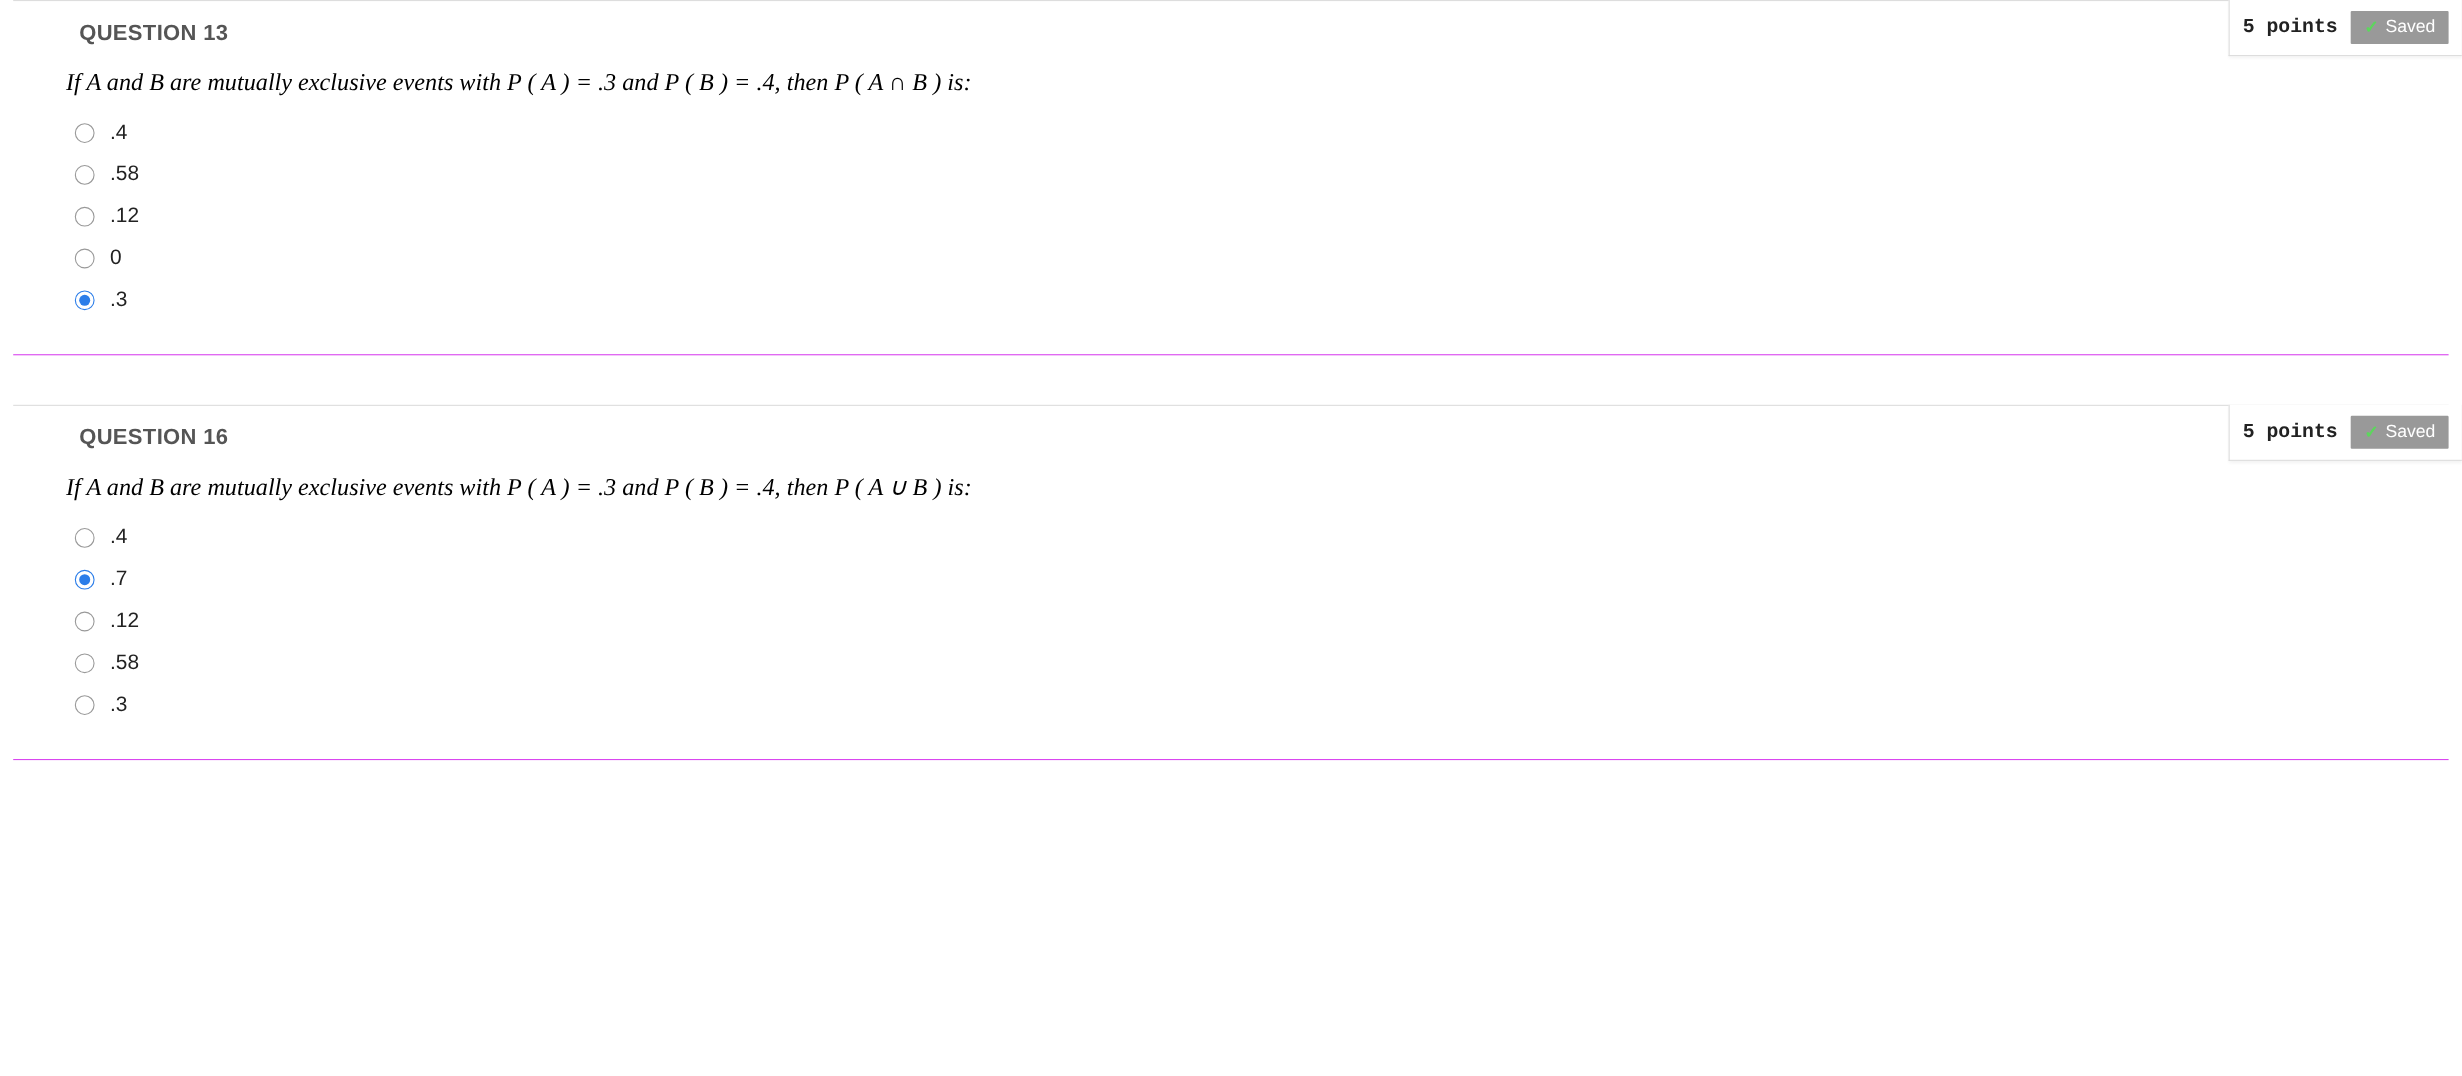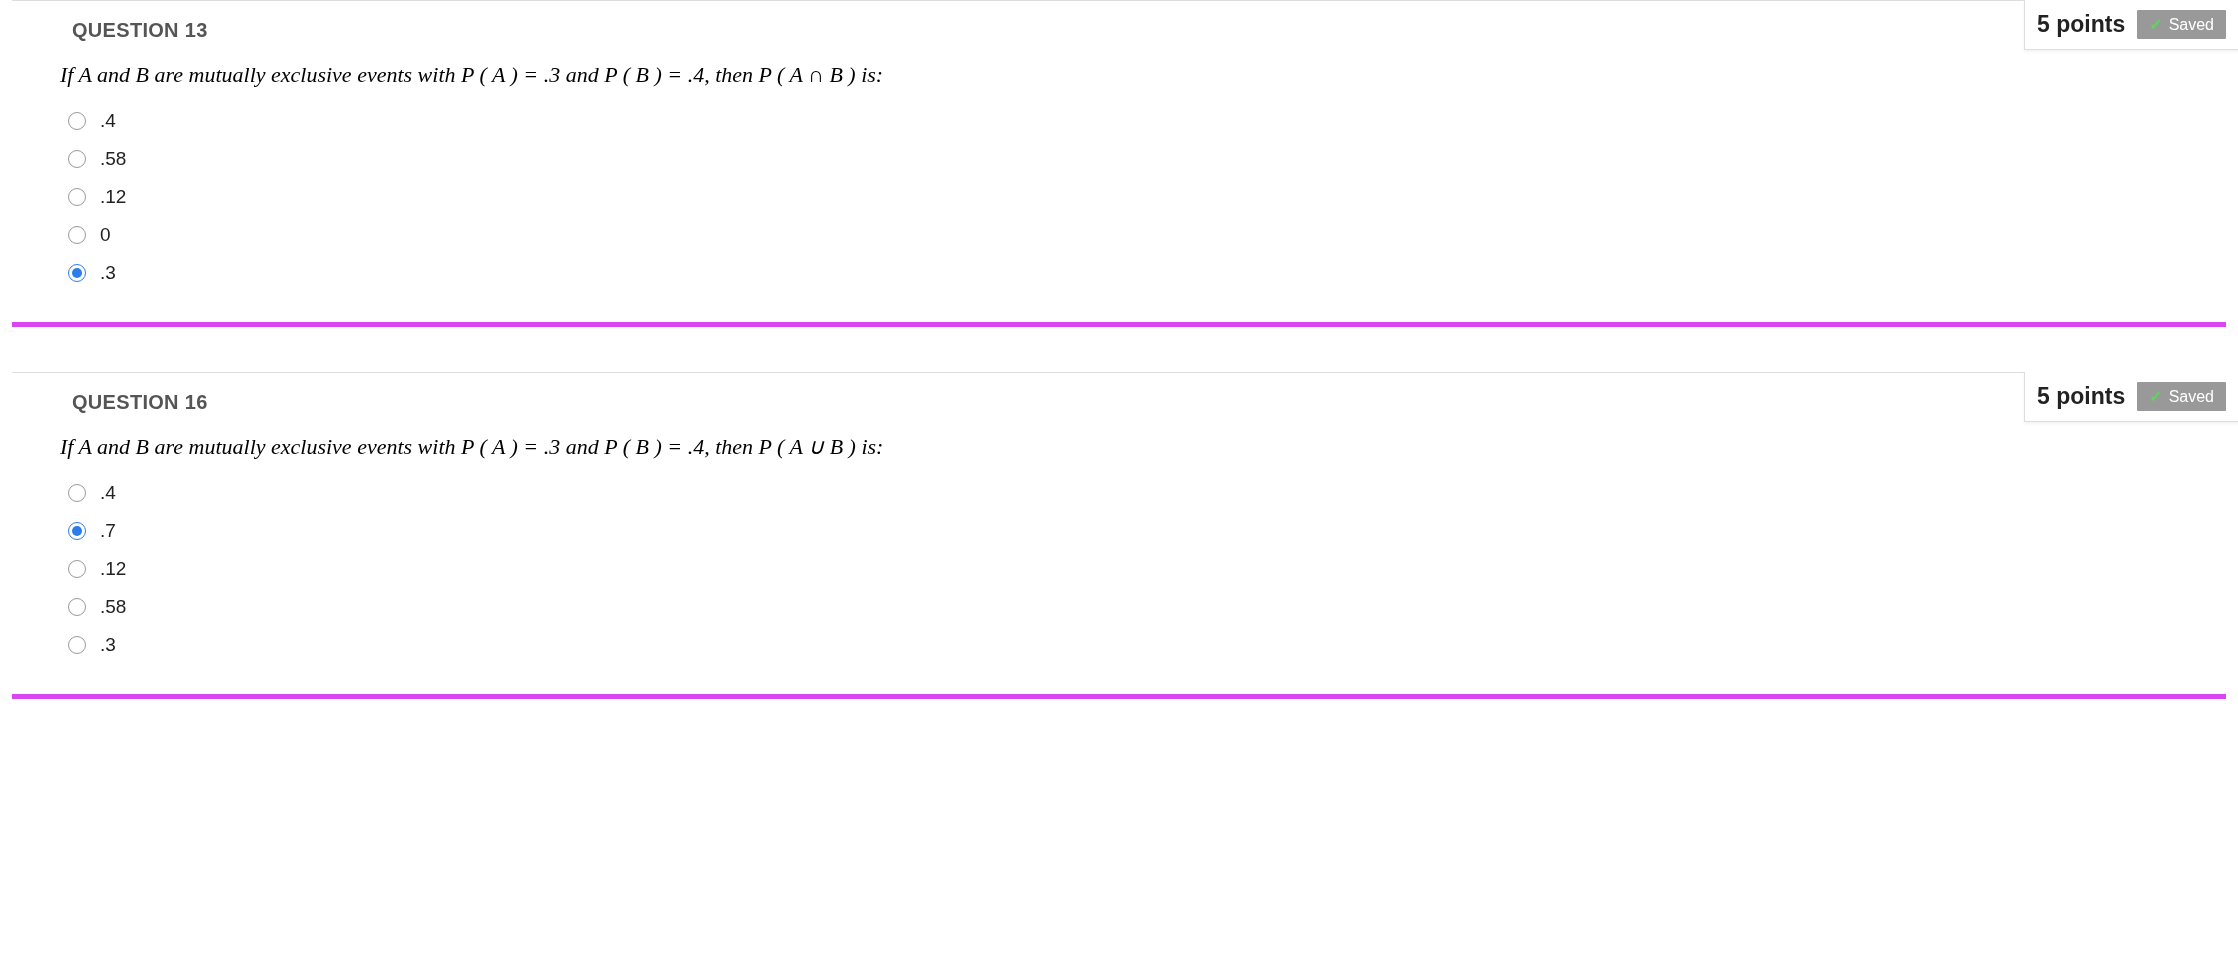--- a/index.html
+++ b/index.html
@@ -10,21 +10,21 @@
     font-size: 19px;
     color: #333;
     background: #fff;
   }
   .container {
     width: 100%;
     padding: 0;
   }
   .question-block {
     border-top: 1px solid #ddd;
-    border-bottom: 5px solid #d946ef;
+    border-bottom: 1px solid #d946ef;
     margin: 0 12px 45px 12px;
     padding: 18px 0 30px 0;
     position: relative;
   }
   .question-header {
     display: flex;
     align-items: flex-start;
     padding: 0 40px 20px 60px;
     position: relative;
   }
@@ -42,22 +42,23 @@
     align-items: center;
     border: 1px solid #ddd;
     border-top: none;
     padding: 10px 12px;
     background: #fff;
     box-shadow: 0 2px 3px rgba(0,0,0,0.05);
     gap: 12px;
   }
   .points {
     font-weight: 700;
-    font-size: 23px;
+    font-size: 18px;
     color: #222;
+    font-family: Liberation Mono, monospace;
   }
   .saved-badge {
     background: #999;
     color: #fff;
     padding: 5px 12px;
     font-size: 16px;
     display: inline-flex;
     align-items: center;
     gap: 6px;
     border-radius: 1px;

